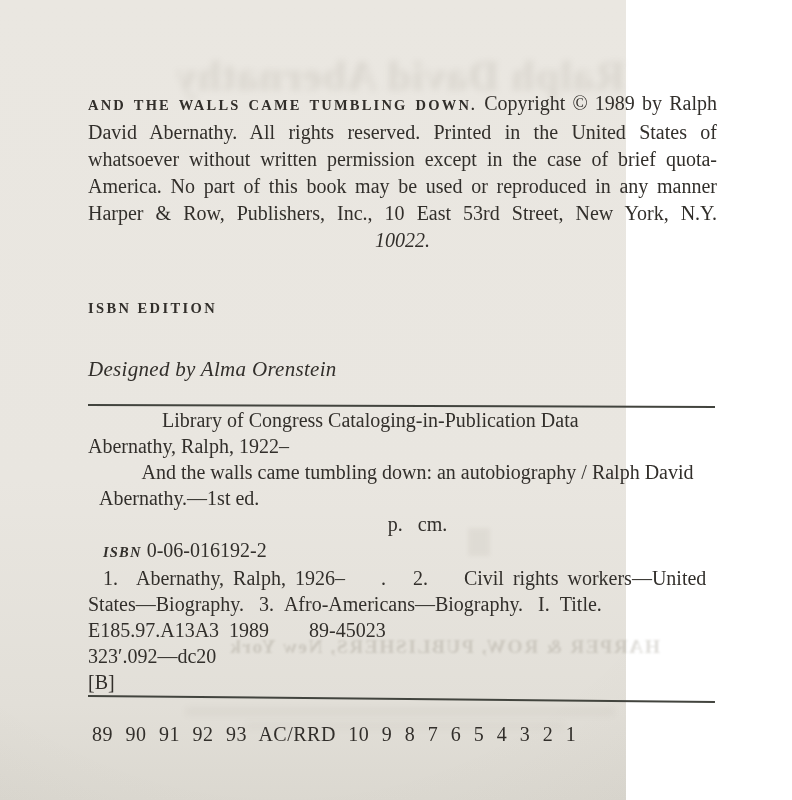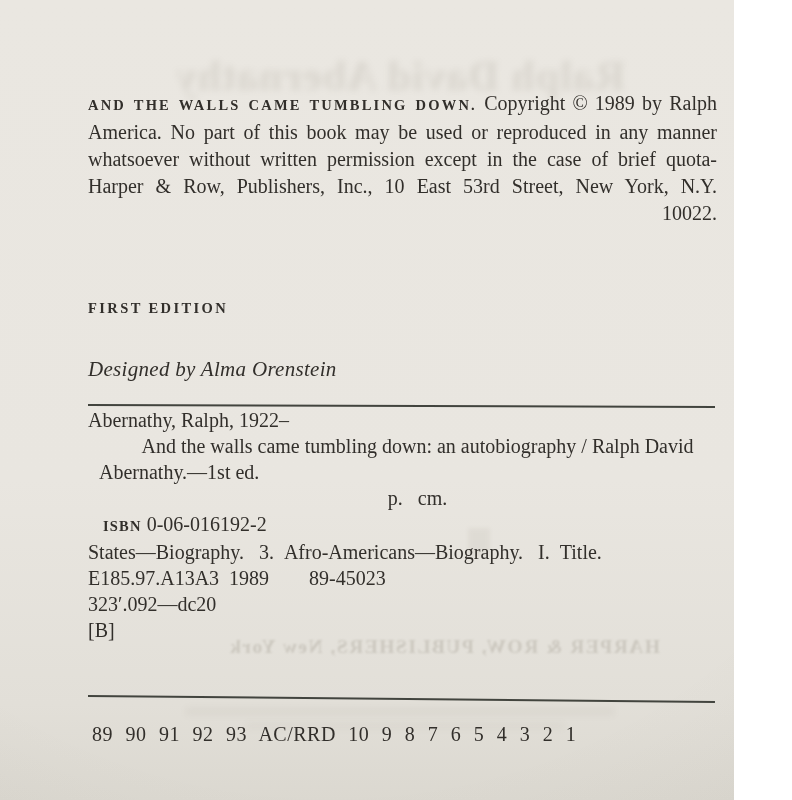--- a/index.html
+++ b/index.html
@@ -1,43 +1,43 @@
 <!DOCTYPE html>
 <html><head>
 <meta charset="utf-8">
 <style>
   html,body{margin:0;padding:0;}
   body{width:792px;height:800px;overflow:hidden;font-family:"Liberation Serif","DejaVu Serif",serif;}
   .photo{
-    position:relative;width:734px;height:800px;
+    position:relative;width:626px;height:800px;
     background:
       radial-gradient(140% 115% at 45% 35%, rgba(0,0,0,0) 55%, rgba(40,35,25,0.04) 80%, rgba(40,35,25,0.10) 100%),
       linear-gradient(180deg,#eae7e1 0%,#e9e6e0 60%,#e2dfd8 88%,#dbd8d0 100%);
     color:#322f2b;
   }
   
   .copyright-block{position:absolute;left:88px;top:90px;width:629px;font-size:20px;line-height:27px;}
   .jline{text-align:justify;text-align-last:justify;white-space:normal;}
-  .lline{text-align:right;}
+  .lline{text-align:center;font-style:italic;}
   .sc-lead{font-size:14.5px;font-weight:bold;letter-spacing:2.2px;}
   
   .edition{position:absolute;left:88px;top:300px;font-size:14.5px;font-weight:bold;letter-spacing:2.4px;line-height:16px;}
   .designer{position:absolute;left:88px;top:356px;font-size:21px;font-style:italic;line-height:26px;letter-spacing:0.3px;}
   
   .rule{position:absolute;left:88px;width:627px;height:2px;background:#42443e;}
   .rule1{top:404px;transform:rotate(0.18deg);transform-origin:left center;}
   .rule2{top:695px;transform:rotate(0.55deg);transform-origin:left center;}
   
   .cip{position:absolute;left:88px;top:407px;width:629px;font-size:20px;line-height:26px;}
   .ind74{padding-left:74px;}
   .ind30{padding-left:30px;text-align:center;}
   .ind15{padding-left:15px;}
   .ind11{padding-left:11px;}
   .ws4{word-spacing:4px;}
-  .sc-isbn{font-size:14.5px;font-weight:bold;letter-spacing:1.2px;}
+  .sc-isbn{font-size:14.5px;font-weight:bold;letter-spacing:1.2px;font-style:italic;}
   
   .printing{position:absolute;left:92px;top:721px;font-size:20px;line-height:27px;word-spacing:7px;letter-spacing:0.5px;}
   
   .showthrough{position:absolute;transform:scaleX(-1);color:#7b7364;white-space:nowrap;}
   .st-top{left:110px;top:52px;width:580px;text-align:center;font-size:42px;font-weight:bold;letter-spacing:1px;
           opacity:0.15;filter:blur(3.5px);}
   .st-mid{left:248px;top:636px;width:412px;text-align:center;font-size:19.5px;font-weight:bold;letter-spacing:1.5px;
           opacity:0.27;filter:blur(1.3px);color:#8b8577;}
   .st-bar{position:absolute;background:#7b7364;filter:blur(3px);border-radius:3px;}
   .b1{left:185px;top:707px;width:430px;height:9px;opacity:0.055;}
@@ -47,37 +47,40 @@
 </head>
 <body>
 
 <div class="photo">
 
   <div class="showthrough st-top">Ralph David Abernathy</div>
   <div class="st-box"></div>
 
   <div class="copyright-block">
     <div class="jline"><span class="sc-lead">AND THE WALLS CAME TUMBLING DOWN.</span><span> Copyright © 1989 by Ralph</span></div>
+    <div class="jline">David Abernathy. All rights reserved. Printed in the United States of</div>
+    <div class="jline">whatsoever without written permission except in the case of brief quota-</div>
     <div class="jline">America. No part of this book may be used or reproduced in any manner</div>
-    <div class="jline">whatsoever without written permission except in the case of brief quota-</div>
     <div class="jline">Harper &amp; Row, Publishers, Inc., 10 East 53rd Street, New York, N.Y.</div>
     <div class="lline">10022.</div>
   </div>
 
-  <div class="edition">FIRST EDITION</div>
+  <div class="edition">ISBN EDITION</div>
   <div class="designer">Designed by Alma Orenstein</div>
 
   <div class="rule rule1"></div>
 
   <div class="cip">
+    <div class="ind74">Library of Congress Cataloging-in-Publication Data</div>
     <div>Abernathy, Ralph, 1922–</div>
     <div class="ind30">And the walls came tumbling down: an autobiography / Ralph David</div>
     <div class="ind11">Abernathy.—1st ed.</div>
     <div class="ind30">p.&nbsp;&nbsp;&nbsp;cm.</div>
     <div class="ind15"><span class="sc-isbn">ISBN</span> <span>0-06-016192-2</span></div>
+    <div class="ind15 ws4">1.&nbsp;&nbsp;Abernathy, Ralph, 1926–&nbsp;&nbsp;&nbsp;&nbsp;.&nbsp;&nbsp;&nbsp;2.&nbsp;&nbsp;&nbsp;&nbsp;Civil rights workers—United</div>
     <div>States—Biography.&nbsp;&nbsp;&nbsp;3.&nbsp;&nbsp;Afro-Americans—Biography.&nbsp;&nbsp;&nbsp;I.&nbsp;&nbsp;Title.</div>
     <div>E185.97.A13A3&nbsp;&nbsp;1989&nbsp;&nbsp;&nbsp;&nbsp;&nbsp;&nbsp;&nbsp;&nbsp;89-45023</div>
     <div>323′.092—dc20</div>
     <div>[B]</div>
   </div>
 
   <div class="showthrough st-mid">HARPER &amp; ROW, PUBLISHERS, New York</div>
 
   <div class="rule rule2"></div>
 

